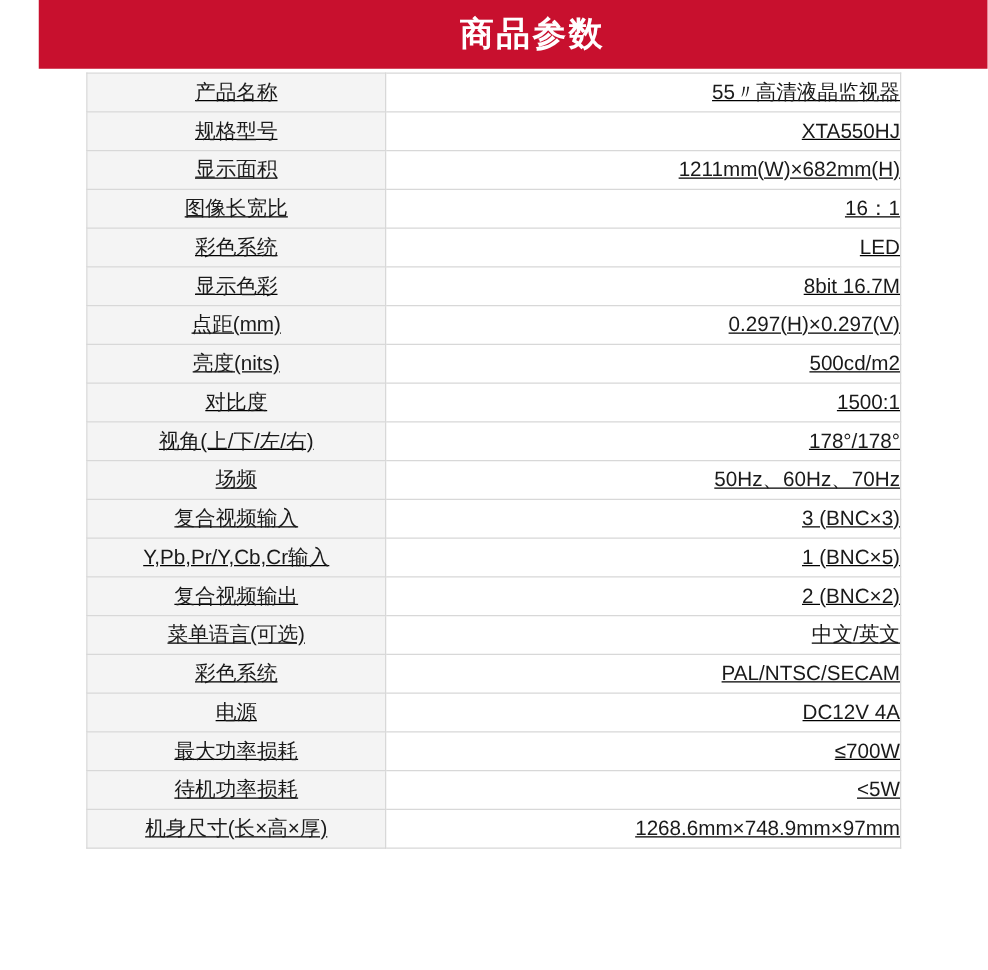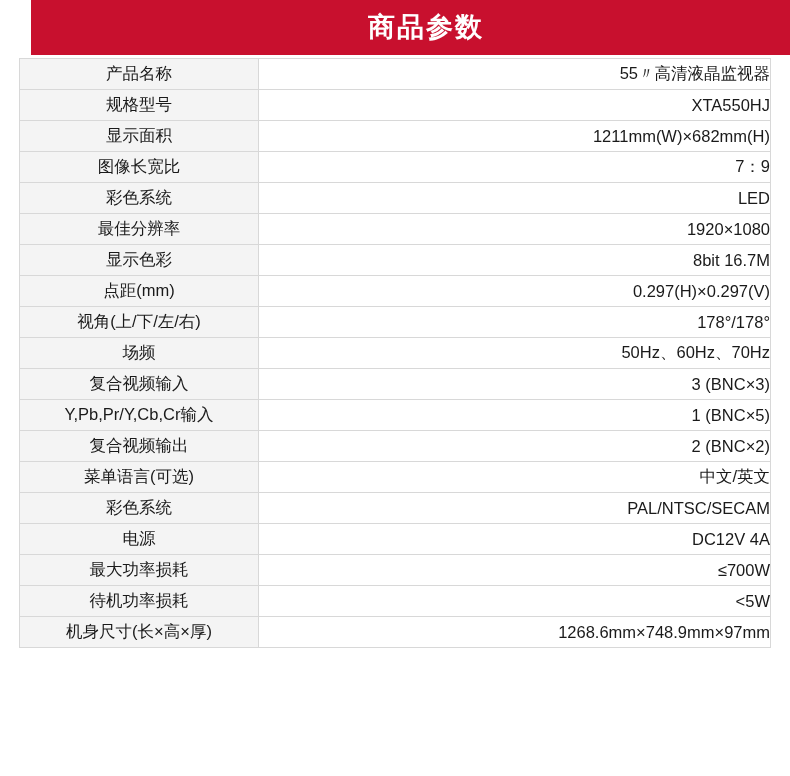--- a/index.html
+++ b/index.html
@@ -29,25 +29,26 @@
     margin-left: 31px;
   }
   .header-title {
     color: #ffffff;
     font-size: 27px;
     font-weight: bold;
     letter-spacing: 2px;
     line-height: 1;
   }
   .spec-table {
-    width: 752px;
+    width: 652px;
     margin: 12px auto;
     margin-top: 3px;
     border-collapse: collapse;
     table-layout: fixed;
+    text-decoration: underline;
   }
   .spec-table tr {
     height: 30px;
   }
   .spec-table td {
     border: 1px solid #d8d8d8;
     font-size: 16.5px;
     color: #1a1a1a;
     padding: 0;
     height: 30px;
@@ -85,37 +86,41 @@
       <tr>
         <td class="cell-label">规格型号</td>
         <td class="cell-value">XTA550HJ</td>
       </tr>
       <tr>
         <td class="cell-label">显示面积</td>
         <td class="cell-value">1211mm(W)×682mm(H)</td>
       </tr>
       <tr>
         <td class="cell-label">图像长宽比</td>
-        <td class="cell-value">7：9</td>
+        <td class="cell-value">16：1</td>
       </tr>
       <tr>
         <td class="cell-label">彩色系统</td>
         <td class="cell-value">LED</td>
-      </tr>
-      <tr>
-        <td class="cell-label">最佳分辨率</td>
-        <td class="cell-value">1920×1080</td>
       </tr>
       <tr>
         <td class="cell-label">显示色彩</td>
         <td class="cell-value">8bit 16.7M</td>
       </tr>
       <tr>
         <td class="cell-label">点距(mm)</td>
         <td class="cell-value">0.297(H)×0.297(V)</td>
+      </tr>
+      <tr>
+        <td class="cell-label">亮度(nits)</td>
+        <td class="cell-value">500cd/m2</td>
+      </tr>
+      <tr>
+        <td class="cell-label">对比度</td>
+        <td class="cell-value">1500:1</td>
       </tr>
       <tr>
         <td class="cell-label">视角(上/下/左/右)</td>
         <td class="cell-value">178°/178°</td>
       </tr>
       <tr>
         <td class="cell-label">场频</td>
         <td class="cell-value">50Hz、60Hz、70Hz</td>
       </tr>
       <tr>

